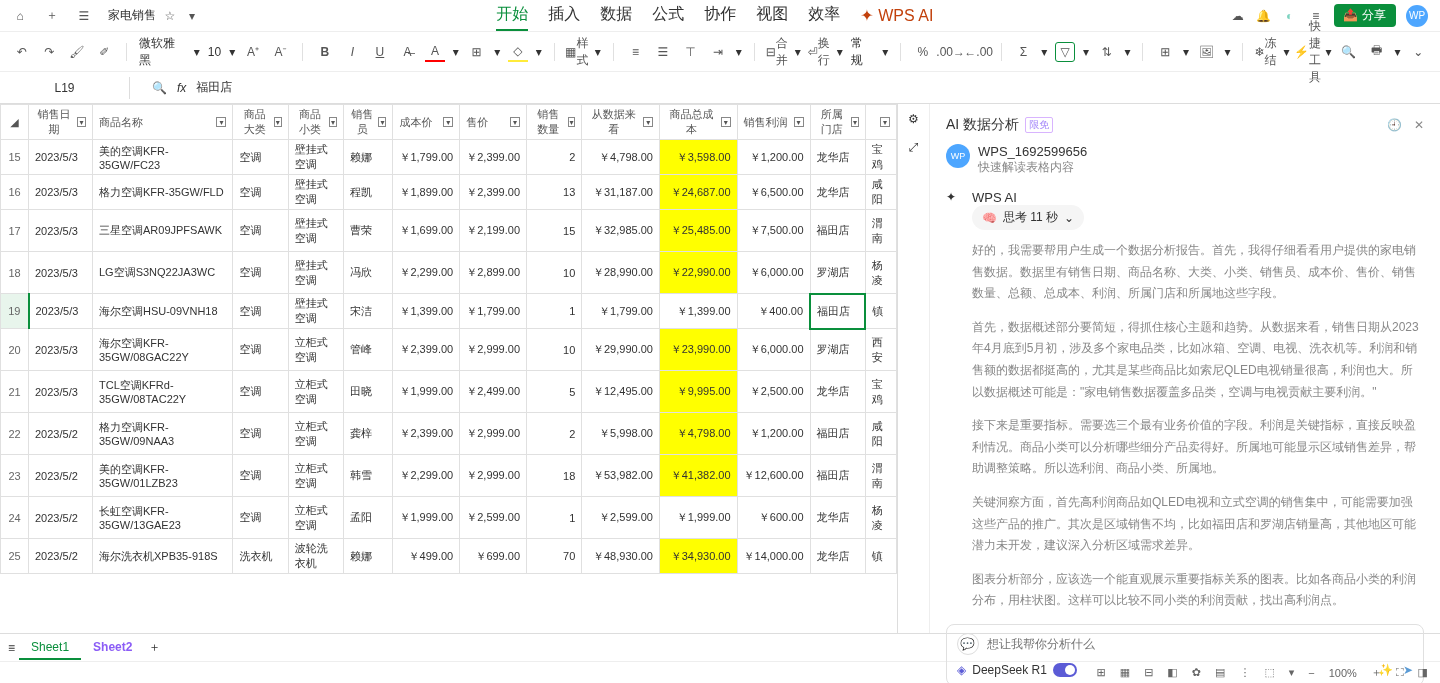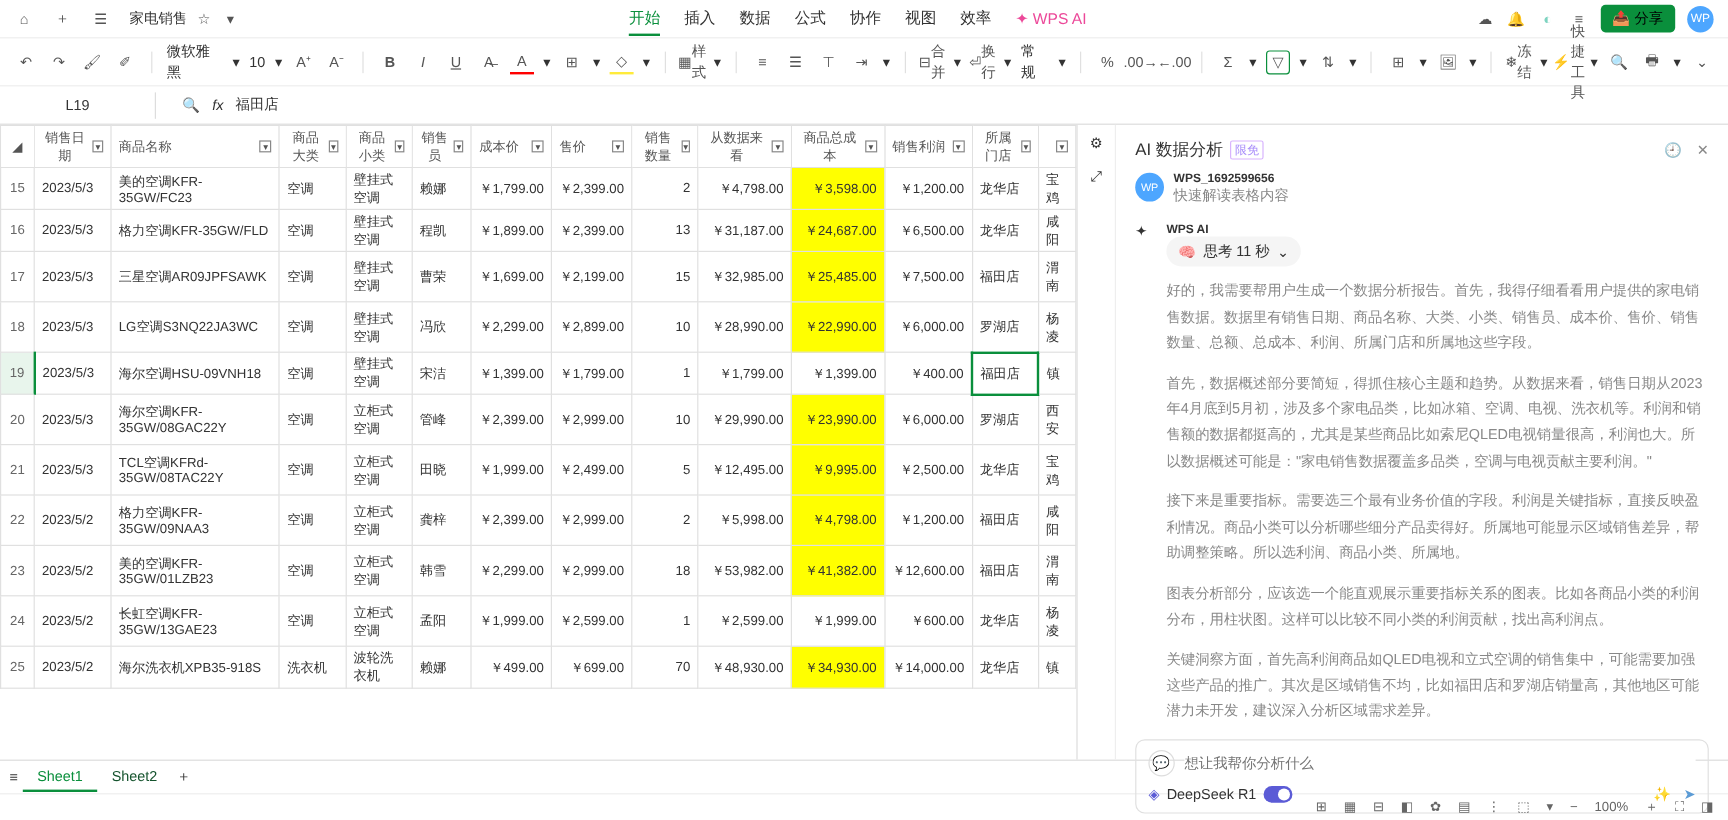--- a/index.html
+++ b/index.html
@@ -1,26 +1,26 @@
 <!DOCTYPE html>
 <html><head>
 <meta charset="utf-8">
 <style>
 * { margin:0; padding:0; box-sizing:border-box; font-family:"Microsoft YaHei",sans-serif; }
 body { width:1440px; height:683px; background:#fff; overflow:hidden; font-size:12px; color:#333; }
 .topbar { height:32px; display:flex; align-items:center; padding:0 12px; border-bottom:1px solid #eee; }
 .topbar .left { display:flex; align-items:center; gap:16px; }
 .topbar .ico { width:16px; height:16px; display:flex; align-items:center; justify-content:center; color:#555; cursor:pointer; }
 .doc-title { display:flex; align-items:center; gap:6px; }
-.menu { flex:1; display:flex; justify-content:center; gap:20px; font-size:13px; }
+.menu { flex:1; display:flex; justify-content:center; gap:20px; font-size:16px; }
 .menu-item { cursor:pointer; padding:4px 0; }
 .menu-item.active { color:#0a8f3c; border-bottom:2px solid #0a8f3c; font-weight:500; }
-.wps-ai { color:#ec4899; display:flex; align-items:center; gap:3px; }
+.wps-ai { color:#c2410c; display:flex; align-items:center; gap:3px; }
 .topbar .right { display:flex; align-items:center; gap:10px; }
-.share-btn { background:#0a8f3c; color:#000000; padding:3px 10px; border-radius:4px; font-size:12px; }
+.share-btn { background:#0a8f3c; color:#ffffff; padding:3px 10px; border-radius:4px; font-size:12px; }
 .avatar { width:22px; height:22px; border-radius:50%; background:#4da6ff; color:#fff; display:flex; align-items:center; justify-content:center; font-size:10px; position:relative;}
 .toolbar { height:40px; display:flex; align-items:center; padding:0 12px; gap:8px; border-bottom:1px solid #eee; font-size:12px;}
 .toolbar .tb-ico { width:20px; height:20px; display:flex; align-items:center; justify-content:center; color:#555; cursor:pointer; }
 .toolbar .sep { width:1px; height:18px; background:#e0e0e0; margin:0 4px;}
 .toolbar select,.toolbar .combo { border:none; font-size:12px; color:#333; background:transparent;}
 .filter-active { border:1px solid #0a8f3c; border-radius:3px; padding:1px 3px;}
 .toolbar-right-collapse { margin-left:auto; cursor:pointer;}
 .formula-bar { height:32px; display:flex; align-items:center; border-bottom:1px solid #ddd;gap:12px; }
 .cell-ref { width:130px; text-align:center; border-right:1px solid #ddd; font-size:12px; padding:4px;}
 .fx-area { display:flex; align-items:center; gap:10px; padding:0 10px;}
@@ -37,36 +37,36 @@
 .txtl { text-align:left !important; }
 .selected-cell { border:2px solid #0a8f3c !important; background:#fff; }
 .sidebar-strip { width:32px; display:flex; flex-direction:column; align-items:center; padding-top:8px; gap:14px; border-right:1px solid #eee;}
 .ai-panel { width:510px; display:flex; flex-direction:column; padding:12px 16px; }
 .ai-header { display:flex; align-items:center; justify-content:space-between; margin-bottom:10px;}
 .ai-title { font-size:14px; font-weight:500; display:flex; align-items:center; gap:6px;}
 .trial-tag { font-size:10px; color:#a78bfa; border:1px solid #d8b4fe; border-radius:2px; padding:0 3px;}
 .ai-hdr-ico { display:flex; gap:12px; color:#888;}
 .wp-msg { display:flex; gap:8px; margin-bottom:14px;}
 .wp-ava { width:24px;height:24px;border-radius:50%;background:#4da6ff;color:#fff;display:flex;align-items:center;justify-content:center;font-size:9px;}
-.wp-name { font-size:10px; font-weight:700;}
+.wp-name { font-size:13px; font-weight:400;}
 .wp-sub { font-size:12px; color:#888;}
 .ai-msg { display:flex; gap:8px; }
 .ai-ava { width:18px;height:18px; }
 .think-pill { display:flex;align-items:center;gap:6px;background:#f5f5f5;border-radius:14px;padding:4px 10px;font-size:12px;width:fit-content;margin-bottom:10px;}
 .ai-body p { font-size:12px; color:#888; line-height:1.8; margin-bottom:12px;}
 .ai-input-area { margin-top:auto; border:1px solid #e0e0e0; border-radius:8px; padding:8px 10px;}
 .ai-input-row1 { display:flex; align-items:center; gap:8px; margin-bottom:8px;}
 .ai-input-row1 input { border:none; outline:none; flex:1; font-size:12px;}
 .deepseek { display:flex; align-items:center; justify-content:space-between;}
 .ds-left { display:flex; align-items:center; gap:6px; font-size:12px;}
 .toggle { width:24px;height:14px;background:#5b5bd6;border-radius:7px;position:relative;}
 .toggle::after{content:"";position:absolute;right:2px;top:2px;width:10px;height:10px;background:#fff;border-radius:50%;}
 .ds-right { display:flex; gap:10px; color:#aaa;}
 .sheet-tabs { height:28px; display:flex; align-items:center; border-top:1px solid #ddd; padding:0 8px; gap:4px; font-size:12px;}
-.sheet-tab { padding:4px 12px; cursor:pointer; color:#14532d;}
+.sheet-tab { padding:4px 12px; cursor:pointer; color:#8b5cf6;font-weight:bold;}
 .sheet-tab.active { color:#0a8f3c; font-weight:500; border-bottom:2px solid #0a8f3c;}
 .status-bar { height:22px; display:flex; align-items:center; justify-content:flex-end; gap:14px; padding:0 12px; font-size:11px; color:#666; border-top:1px solid #eee;}
 .tall-row td { height:42px; }
 .chat-bubble-ico { width:22px;height:22px;border-radius:50%;border:1px solid #ddd;display:flex;align-items:center;justify-content:center;}
 </style>
 </head>
 <body>
 
 <div class="topbar">
   <div class="left">
@@ -456,22 +456,22 @@
         <div class="wp-name">WPS AI</div>
         <div class="think-pill">
           <span>🧠</span>
           <span>思考 11 秒</span>
           <span>⌄</span>
         </div>
         <div class="ai-body" id="ai-body">
             <p>好的，我需要帮用户生成一个数据分析报告。首先，我得仔细看看用户提供的家电销售数据。数据里有销售日期、商品名称、大类、小类、销售员、成本价、售价、销售数量、总额、总成本、利润、所属门店和所属地这些字段。</p>
             <p>首先，数据概述部分要简短，得抓住核心主题和趋势。从数据来看，销售日期从2023年4月底到5月初，涉及多个家电品类，比如冰箱、空调、电视、洗衣机等。利润和销售额的数据都挺高的，尤其是某些商品比如索尼QLED电视销量很高，利润也大。所以数据概述可能是："家电销售数据覆盖多品类，空调与电视贡献主要利润。"</p>
             <p>接下来是重要指标。需要选三个最有业务价值的字段。利润是关键指标，直接反映盈利情况。商品小类可以分析哪些细分产品卖得好。所属地可能显示区域销售差异，帮助调整策略。所以选利润、商品小类、所属地。</p>
+            <p>关键洞察方面，首先高利润商品如QLED电视和立式空调的销售集中，可能需要加强这些产品的推广。其次是区域销售不均，比如福田店和罗湖店销量高，其他地区可能潜力未开发，建议深入分析区域需求差异。</p>
             <p>图表分析部分，应该选一个能直观展示重要指标关系的图表。比如各商品小类的利润分布，用柱状图。这样可以比较不同小类的利润贡献，找出高利润点。</p>
-            <p>关键洞察方面，首先高利润商品如QLED电视和立式空调的销售集中，可能需要加强这些产品的推广。其次是区域销售不均，比如福田店和罗湖店销量高，其他地区可能潜力未开发，建议深入分析区域需求差异。</p>
           </div>
       </div>
     </div>
     <div class="ai-input-area">
       <div class="ai-input-row1">
         <span class="chat-bubble-ico">💬</span>
         <input type="text" placeholder="想让我帮你分析什么" style="">
       </div>
       <div class="deepseek">
         <div class="ds-left">

